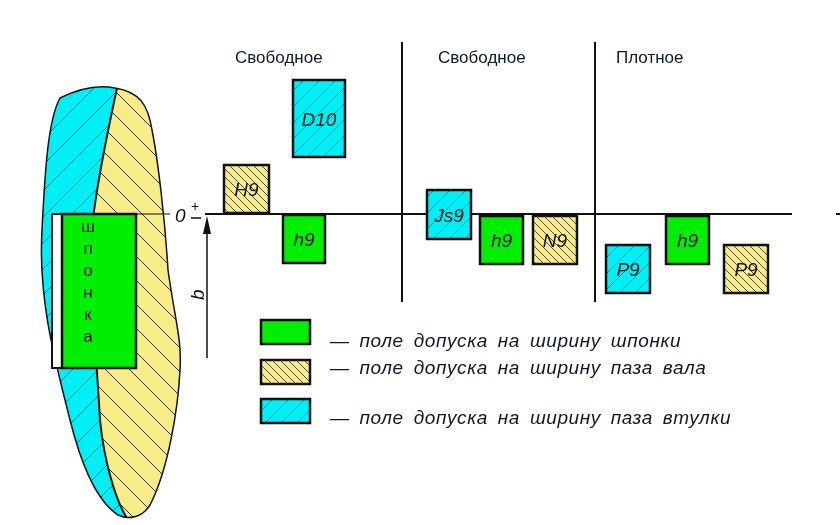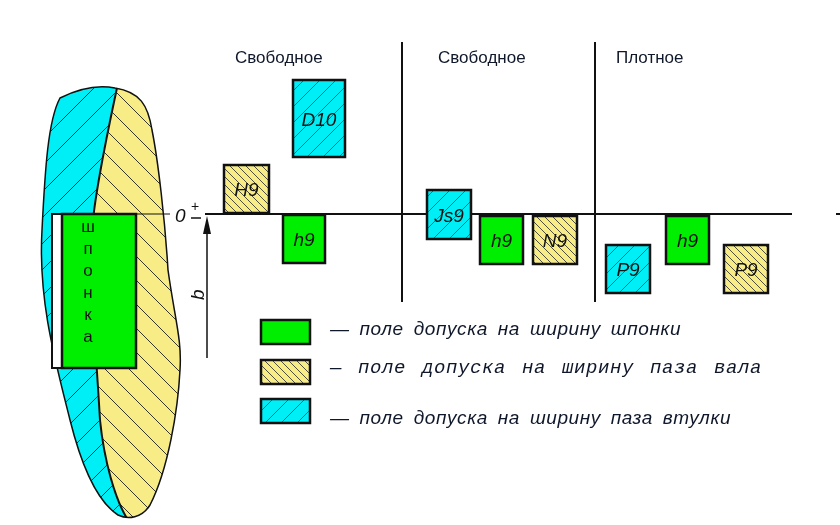--- a/index.html
+++ b/index.html
@@ -144,15 +144,15 @@
         <rect x="261" y="399" width="49" height="24" fill="url(#hatchSmallFwd)" opacity="0.85"></rect>
         <rect x="261" y="399" width="49" height="24" fill="none" stroke="#111" stroke-width="2.5"></rect>
       </g>
     </g>
 </svg>
 
 <div class="lbl hdr" style="left:235px;">Свободное</div>
 <div class="lbl hdr" style="left:438px;">Свободное</div>
 <div class="lbl hdr" style="left:616px;">Плотное</div>
 
-<div class="lbl legend-text" style="top:318px;">— поле допуска на ширину шпонки</div>
-<div class="lbl legend-text" style="top:357px;font-family:Liberation Mono, monospace;">— поле допуска на ширину паза вала</div>
+<div class="lbl legend-text" style="top:330px;">— поле допуска на ширину шпонки</div>
+<div class="lbl legend-text" style="top:357px;">— поле допуска на ширину паза вала</div>
 <div class="lbl legend-text" style="top:407px;">— поле допуска на ширину паза втулки</div>
 
 </body></html>

